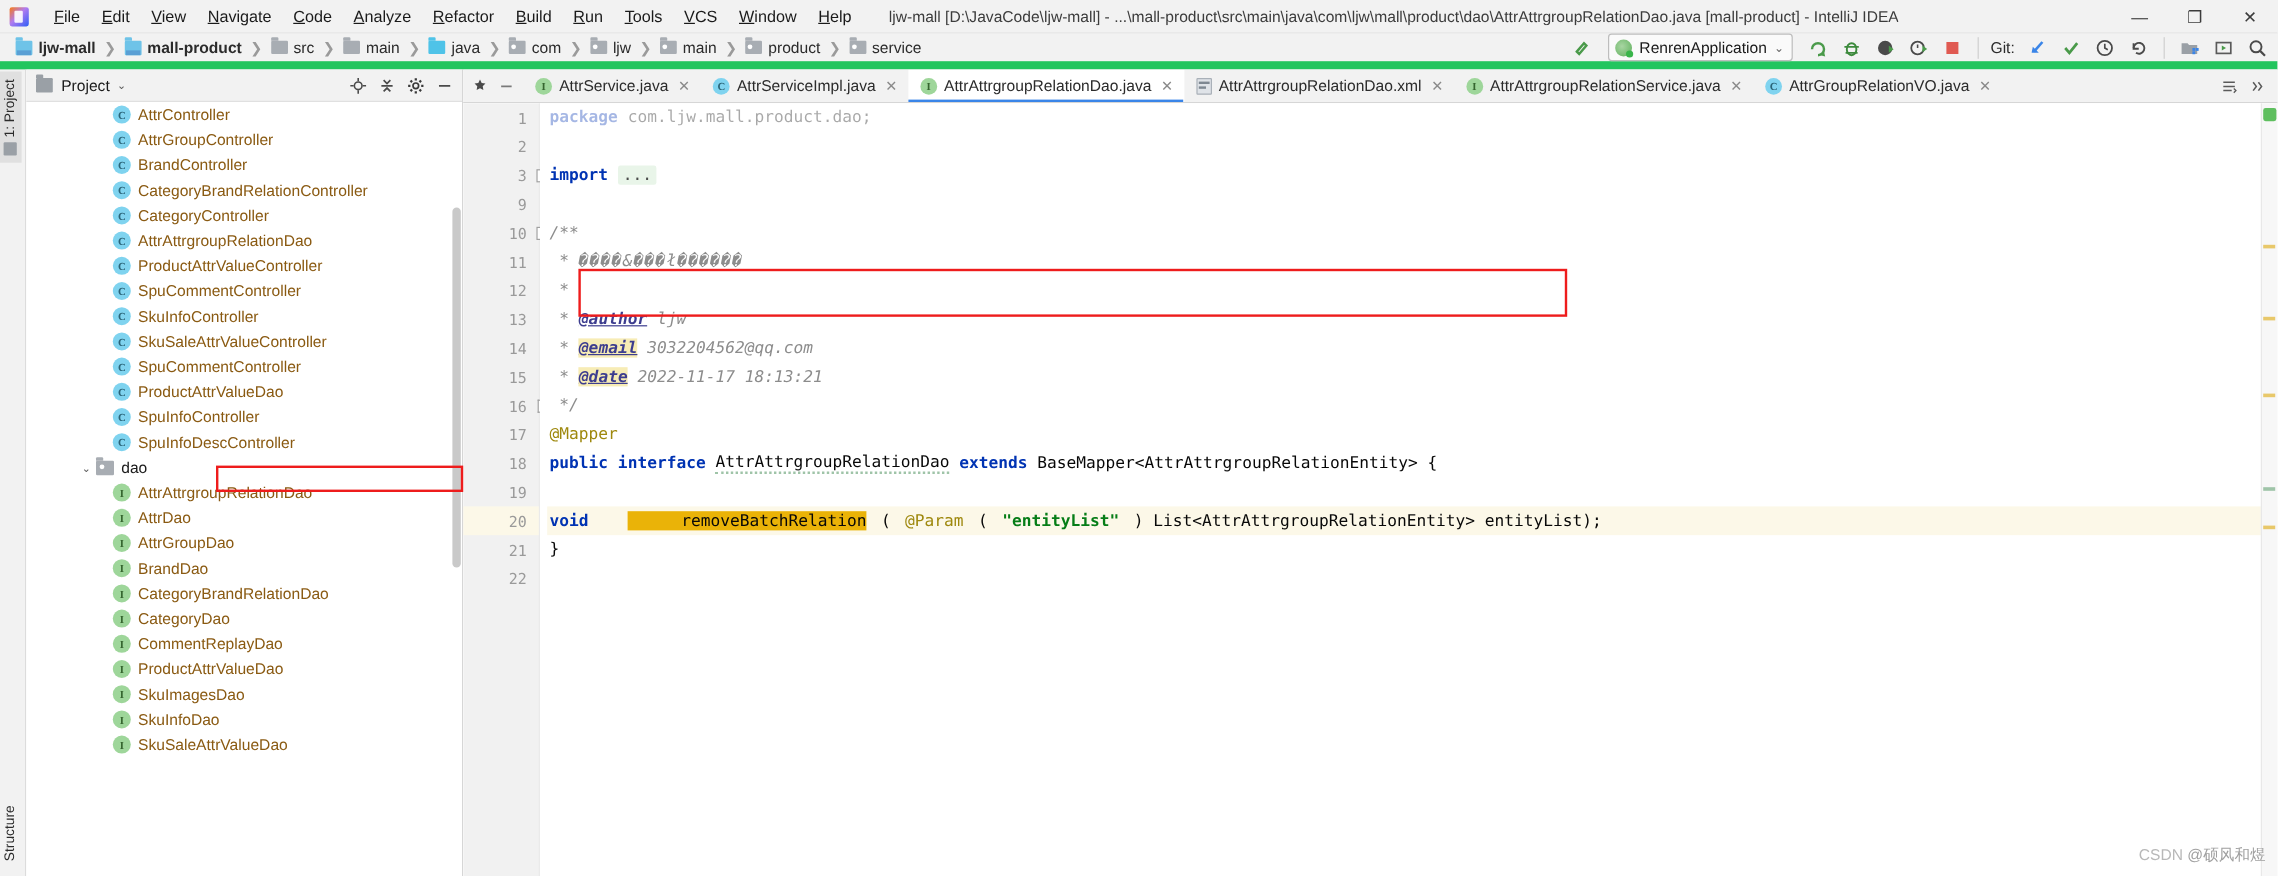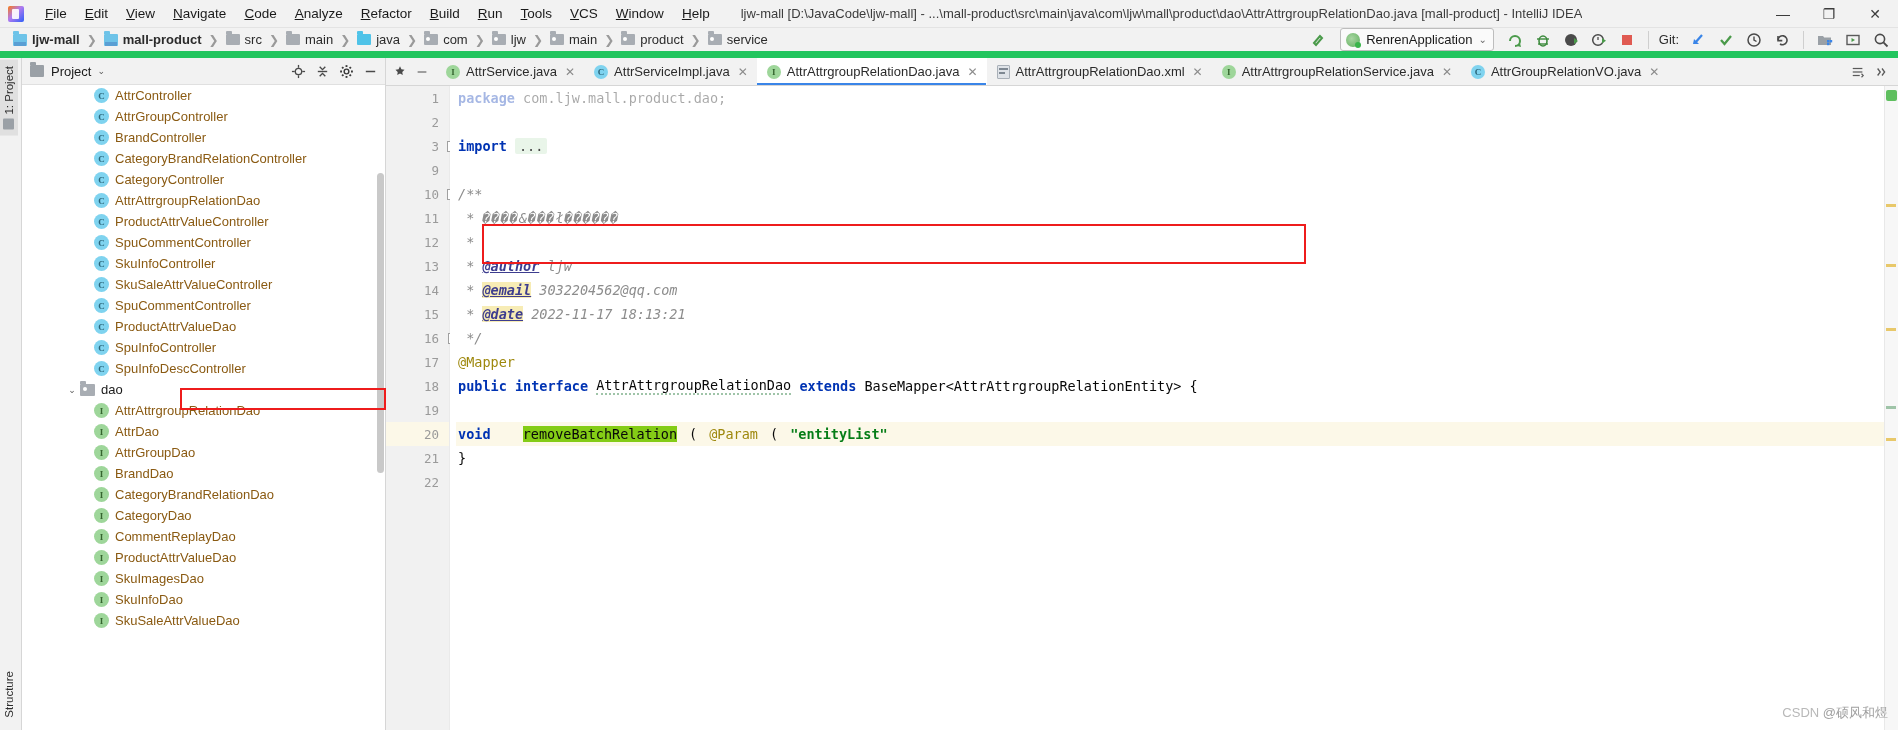--- a/index.html
+++ b/index.html
@@ -291,21 +291,21 @@
     padding-left: 2px;
   }
   .cline.hl { background: #fcf8e8; gap: 12px; }
   .kw { color: #0033b3; font-weight: bold; }
   .ann { color: #9e880d; }
   .str { color: #067d17; font-weight: bold; }
   .cm { color: #8c8c8c; font-style: italic; }
   .cmtag { color: #3d3d8f; font-style: italic; font-weight: bold; text-decoration: underline; }
   .cmtag.hlt { background: #f7ecb5; }
   .plain { color: #080808; }
-  .mth { color: #080808; background: #84cc16; }
+  .mth { color: #080808; background: #eab308; padding-left: 45px; }
   .fold-inline {
     background: #e9f5e9; color: #4a4a4a; padding: 0 4px; border-radius: 2px;
   }
   .mojibake { color: #8c8c8c; font-style: italic; letter-spacing: 1px; }
   .squiggle { border-bottom: 2px dotted #9fc4a8; }
 
   .redbox {
     position: absolute; border: 2px solid #ee1c1c; pointer-events: none; z-index: 5;
   }
 
@@ -828,21 +828,21 @@
           <div class="cline"><span class="cm">/**</span></div>
           <div class="cline"><span class="cm"> * </span><span class="mojibake">����&amp;���ł������</span></div>
           <div class="cline"><span class="cm"> *</span></div>
           <div class="cline"><span class="cm"> * </span><span class="cmtag">@author</span><span class="cm"> ljw</span></div>
           <div class="cline"><span class="cm"> * </span><span class="cmtag hlt">@email</span><span class="cm"> 3032204562@qq.com</span></div>
           <div class="cline"><span class="cm"> * </span><span class="cmtag hlt">@date</span><span class="cm"> 2022-11-17 18:13:21</span></div>
           <div class="cline"><span class="cm"> */</span></div>
           <div class="cline"><span class="ann">@Mapper</span></div>
           <div class="cline"><span class="kw">public interface </span><span class="plain squiggle">AttrAttrgroupRelationDao</span><span class="plain"> </span><span class="kw">extends</span><span class="plain"> BaseMapper&lt;AttrAttrgroupRelationEntity&gt; {</span></div>
           <div class="cline"></div>
-          <div class="cline hl"><span class="kw">void</span><span class="plain"> </span><span class="mth">removeBatchRelation</span><span class="plain">(</span><span class="ann">@Param</span><span class="plain">(</span><span class="str">"entityList"</span></div>
+          <div class="cline hl"><span class="kw">void</span><span class="plain"> </span><span class="mth">removeBatchRelation</span><span class="plain">(</span><span class="ann">@Param</span><span class="plain">(</span><span class="str">"entityList"</span><span class="plain">) List&lt;AttrAttrgroupRelationEntity&gt; entityList);</span></div>
           <div class="cline"><span class="plain">}</span></div>
           <div class="cline"></div>
         </div>
       <div class="markers">
         <div class="analysis-chip"></div>
         <div class="mk" style="top:118px;background:#e8c86a;"></div>
         <div class="mk" style="top:178px;background:#e8c86a;"></div>
         <div class="mk" style="top:242px;background:#e8c86a;"></div>
         <div class="mk" style="top:320px;background:#9fc4a8;"></div>
         <div class="mk" style="top:352px;background:#e8c86a;"></div>

